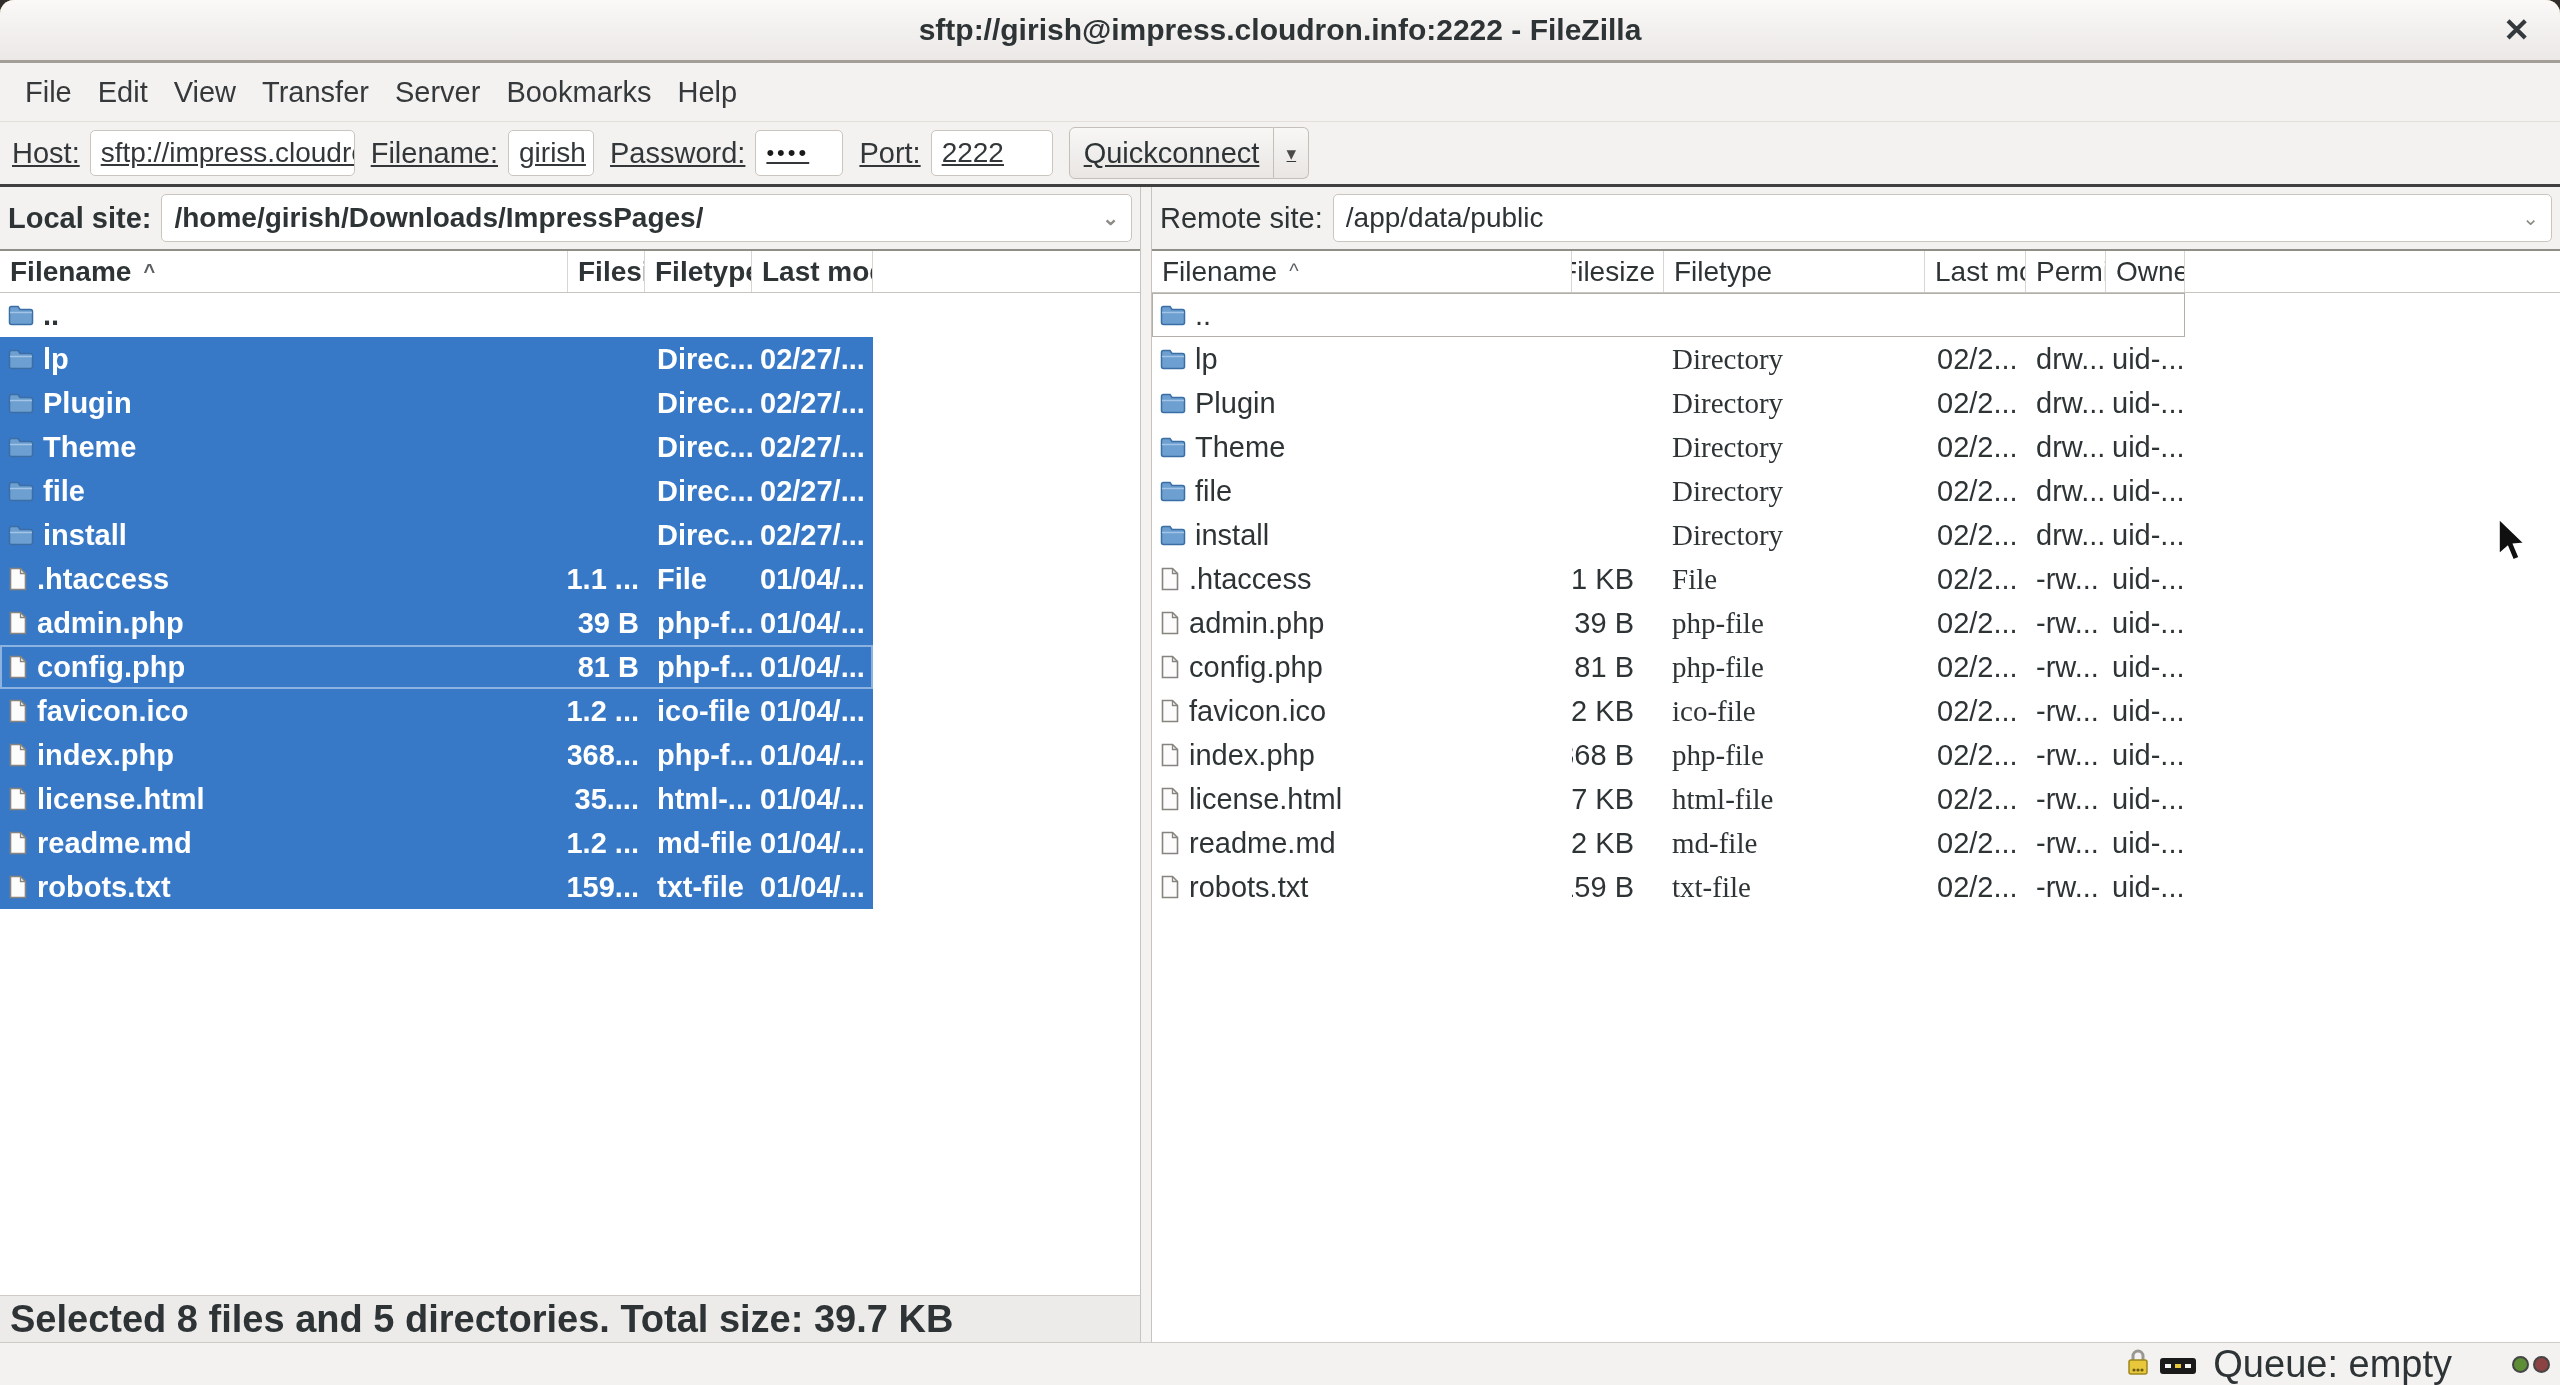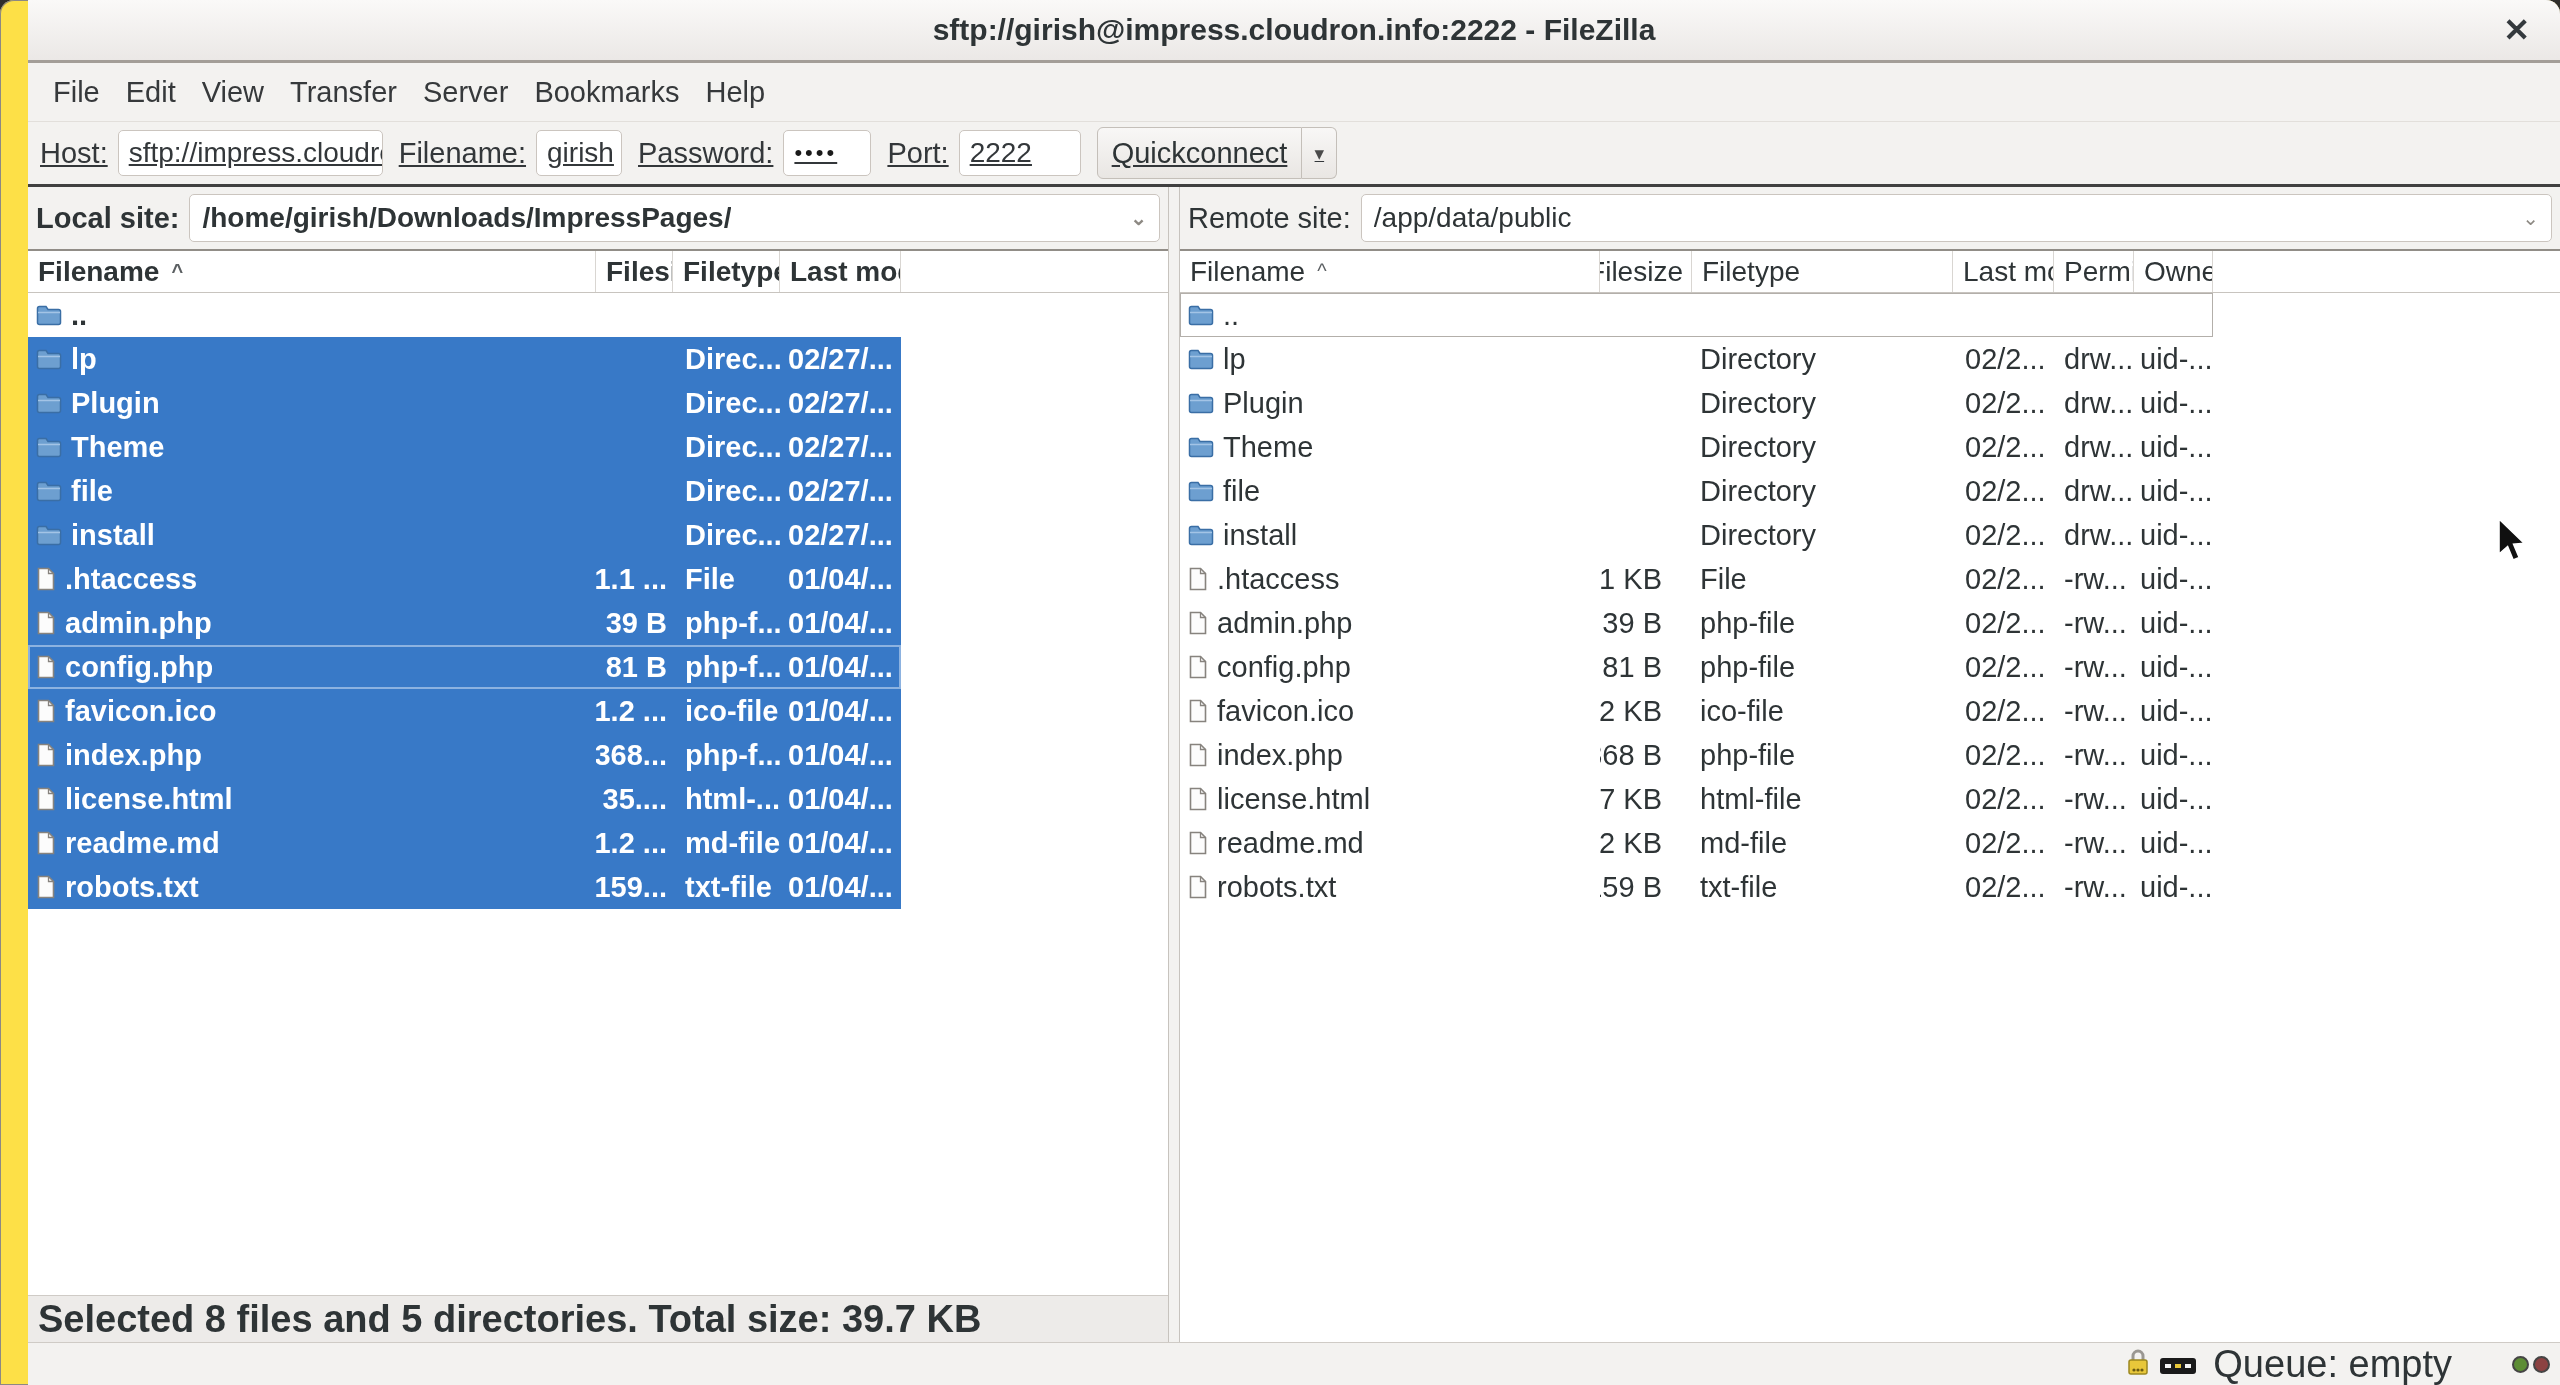--- a/index.html
+++ b/index.html
@@ -5,21 +5,20 @@
   html,body{margin:0;padding:0;}
   body{
     width:2560px;height:1385px;background:#2f2e2c;position:relative;
     font-family:"Liberation Sans",sans-serif;color:#2e3436;
     -webkit-font-smoothing:antialiased;overflow:hidden;
   }
   .window{
     position:absolute;inset:0;display:flex;flex-direction:column;
     background:#fde047;border-radius:14px 14px 0 0;overflow:hidden;
     box-shadow:inset 0 0 0 1px #8d8883;
-    padding-left:28px;
   }
   
   .titlebar{
     height:60px;flex:0 0 auto;position:relative;
     background:linear-gradient(#faf9f8,#ebe8e6);
     border-bottom:3px solid #a39e98;
     display:flex;align-items:center;justify-content:center;
   }
   .title{font-size:30px;font-weight:700;color:#2e3436;}
   .close-btn{
@@ -92,21 +91,21 @@
   .rows{background:#fff;}
   .row{display:grid;height:44px;align-items:center;font-size:29px;color:#2e3436;}
   .local .row{grid-template-columns:568px 77px 107px 121px;width:873px;}
   .remote .row{grid-template-columns:420px 92px 261px 101px 80px 79px;width:1033px;}
   .row .cell{overflow:hidden;white-space:nowrap;height:44px;display:flex;align-items:center;}
   .cell.name{gap:9px;padding-left:8px;}
   .cell.size{justify-content:flex-end;}
   .local .cell.size{padding-right:6px;}
   .remote .cell.size{padding-right:30px;}
   .local .cell.type{padding-left:12px;}
-  .remote .cell.type{padding-left:8px;}
+  .remote .cell.type{padding-left:8px;font-family:Liberation Serif, serif;}
   .local .cell.modified{padding-left:8px;}
   .remote .cell.modified{padding-left:12px;}
   .remote .cell.perms{padding-left:10px;}
   .remote .cell.owner{padding-left:6px;}
   .row.sel{background:var(--sel,#3879c7);color:#fff;}
   .row.foc.sel{box-shadow:inset 0 0 0 2px #8cb2e0;}
   .row.foc:not(.sel){box-shadow:inset 0 0 0 1px #b3afaa;}
   .ficon{display:flex;align-items:center;}
   
   .pane-status{

